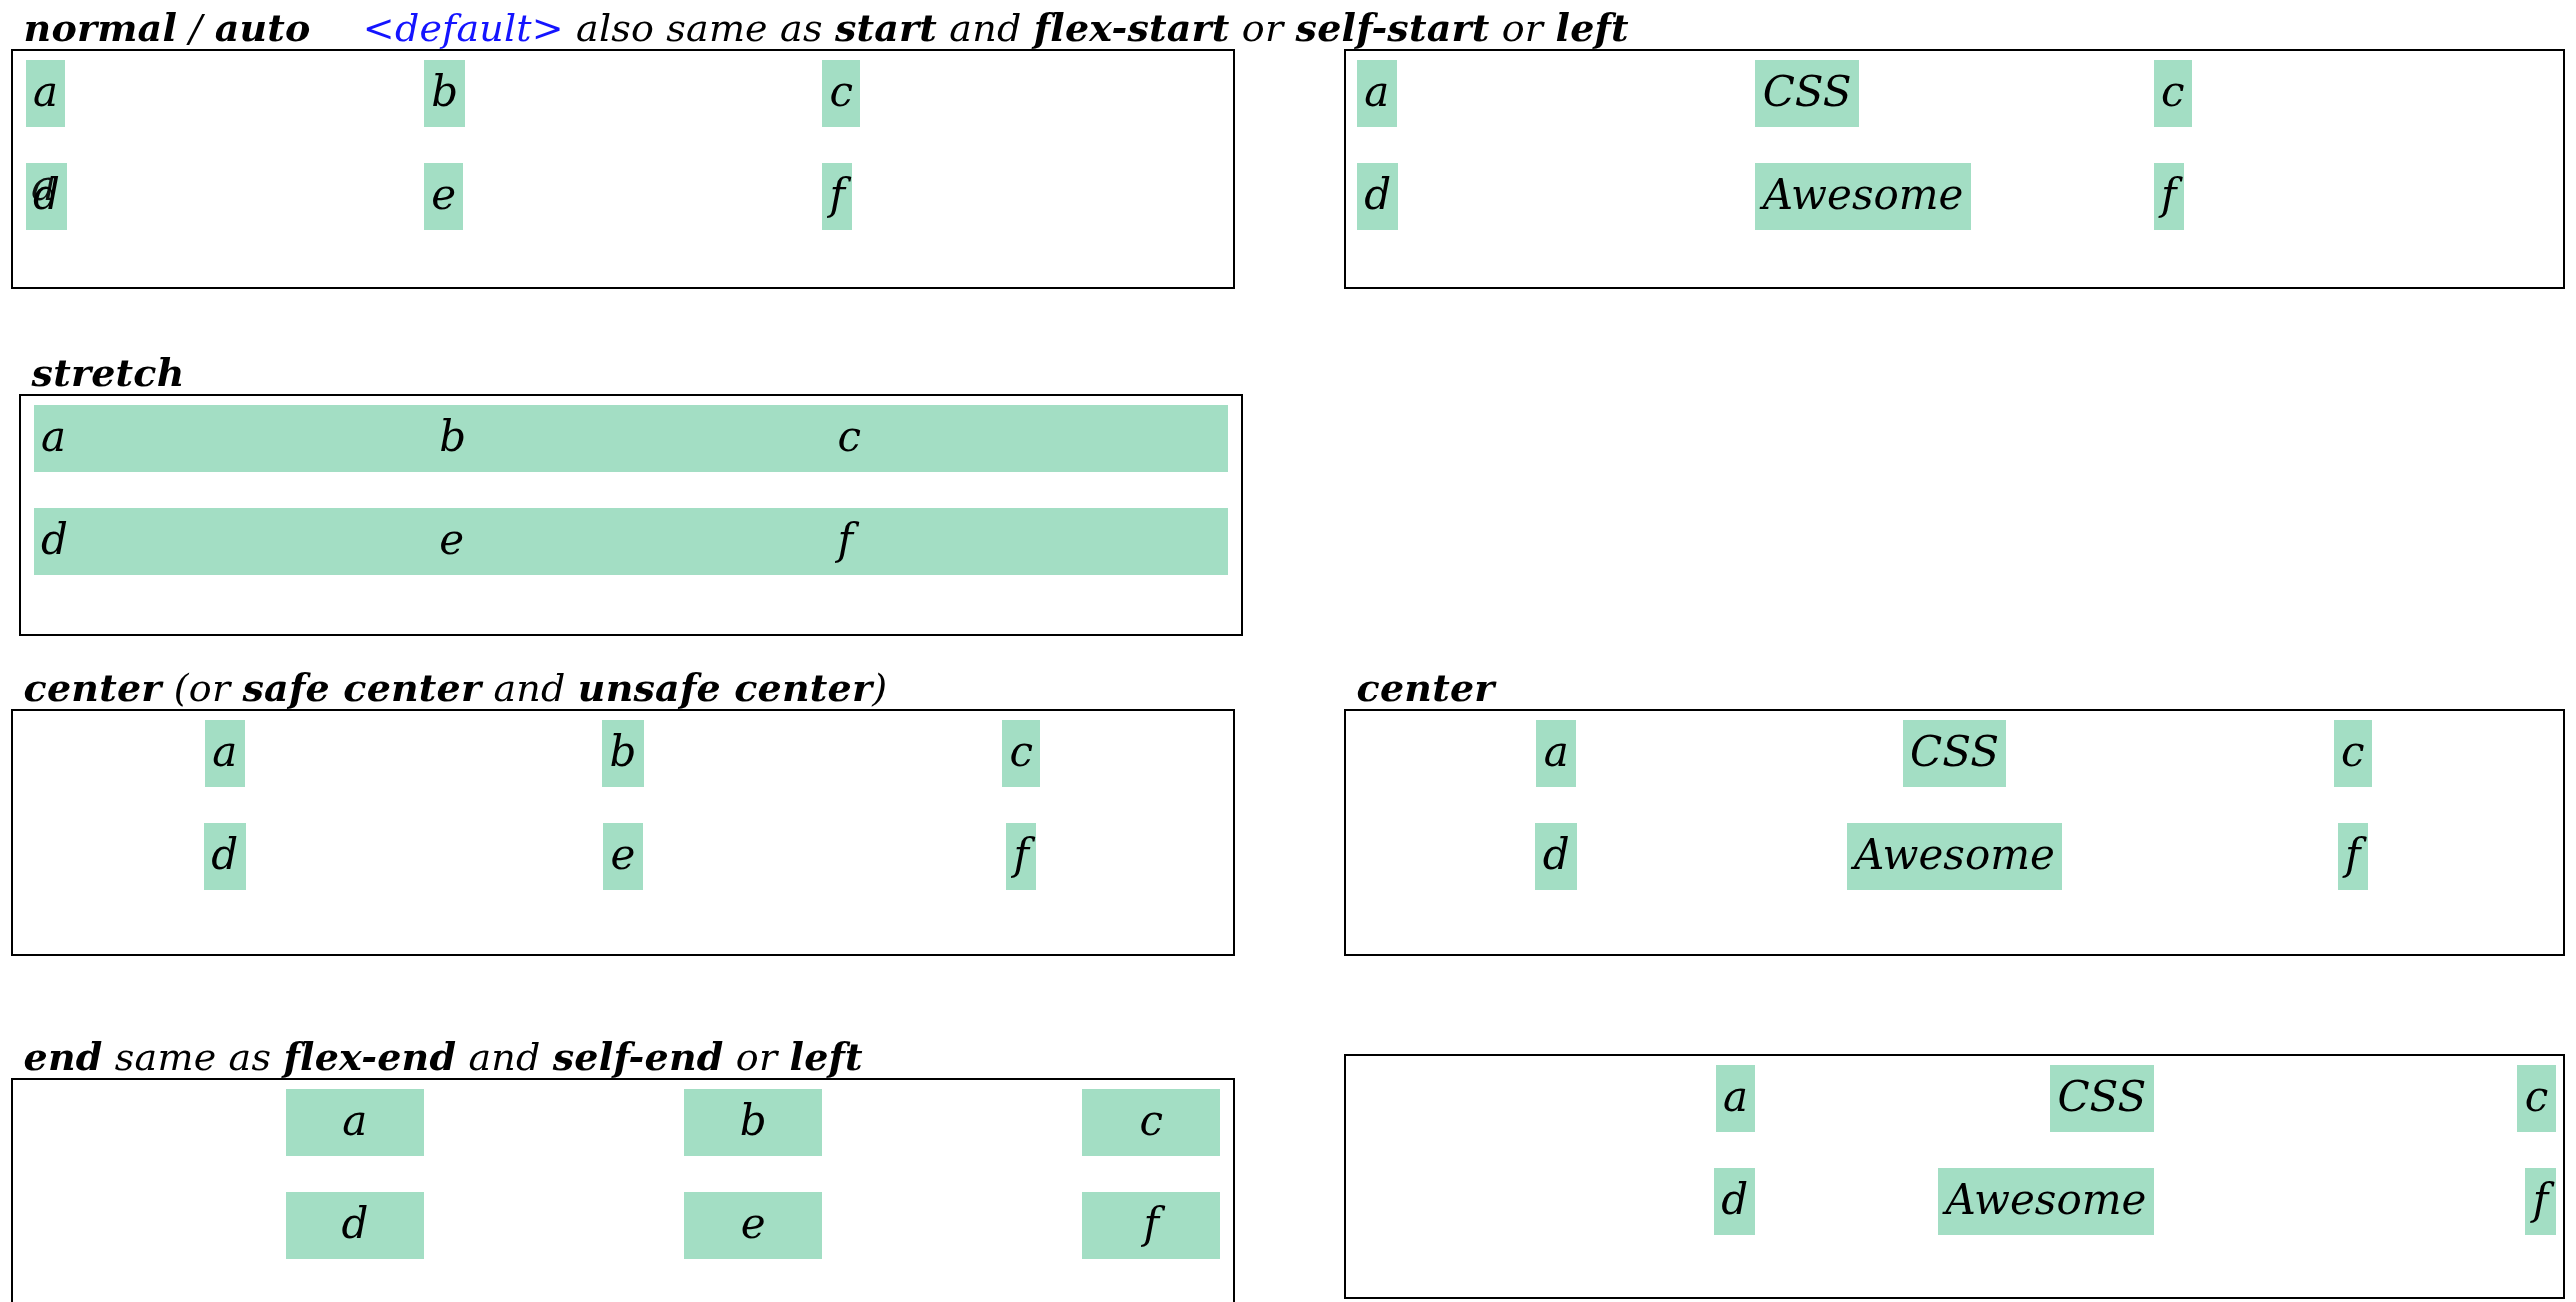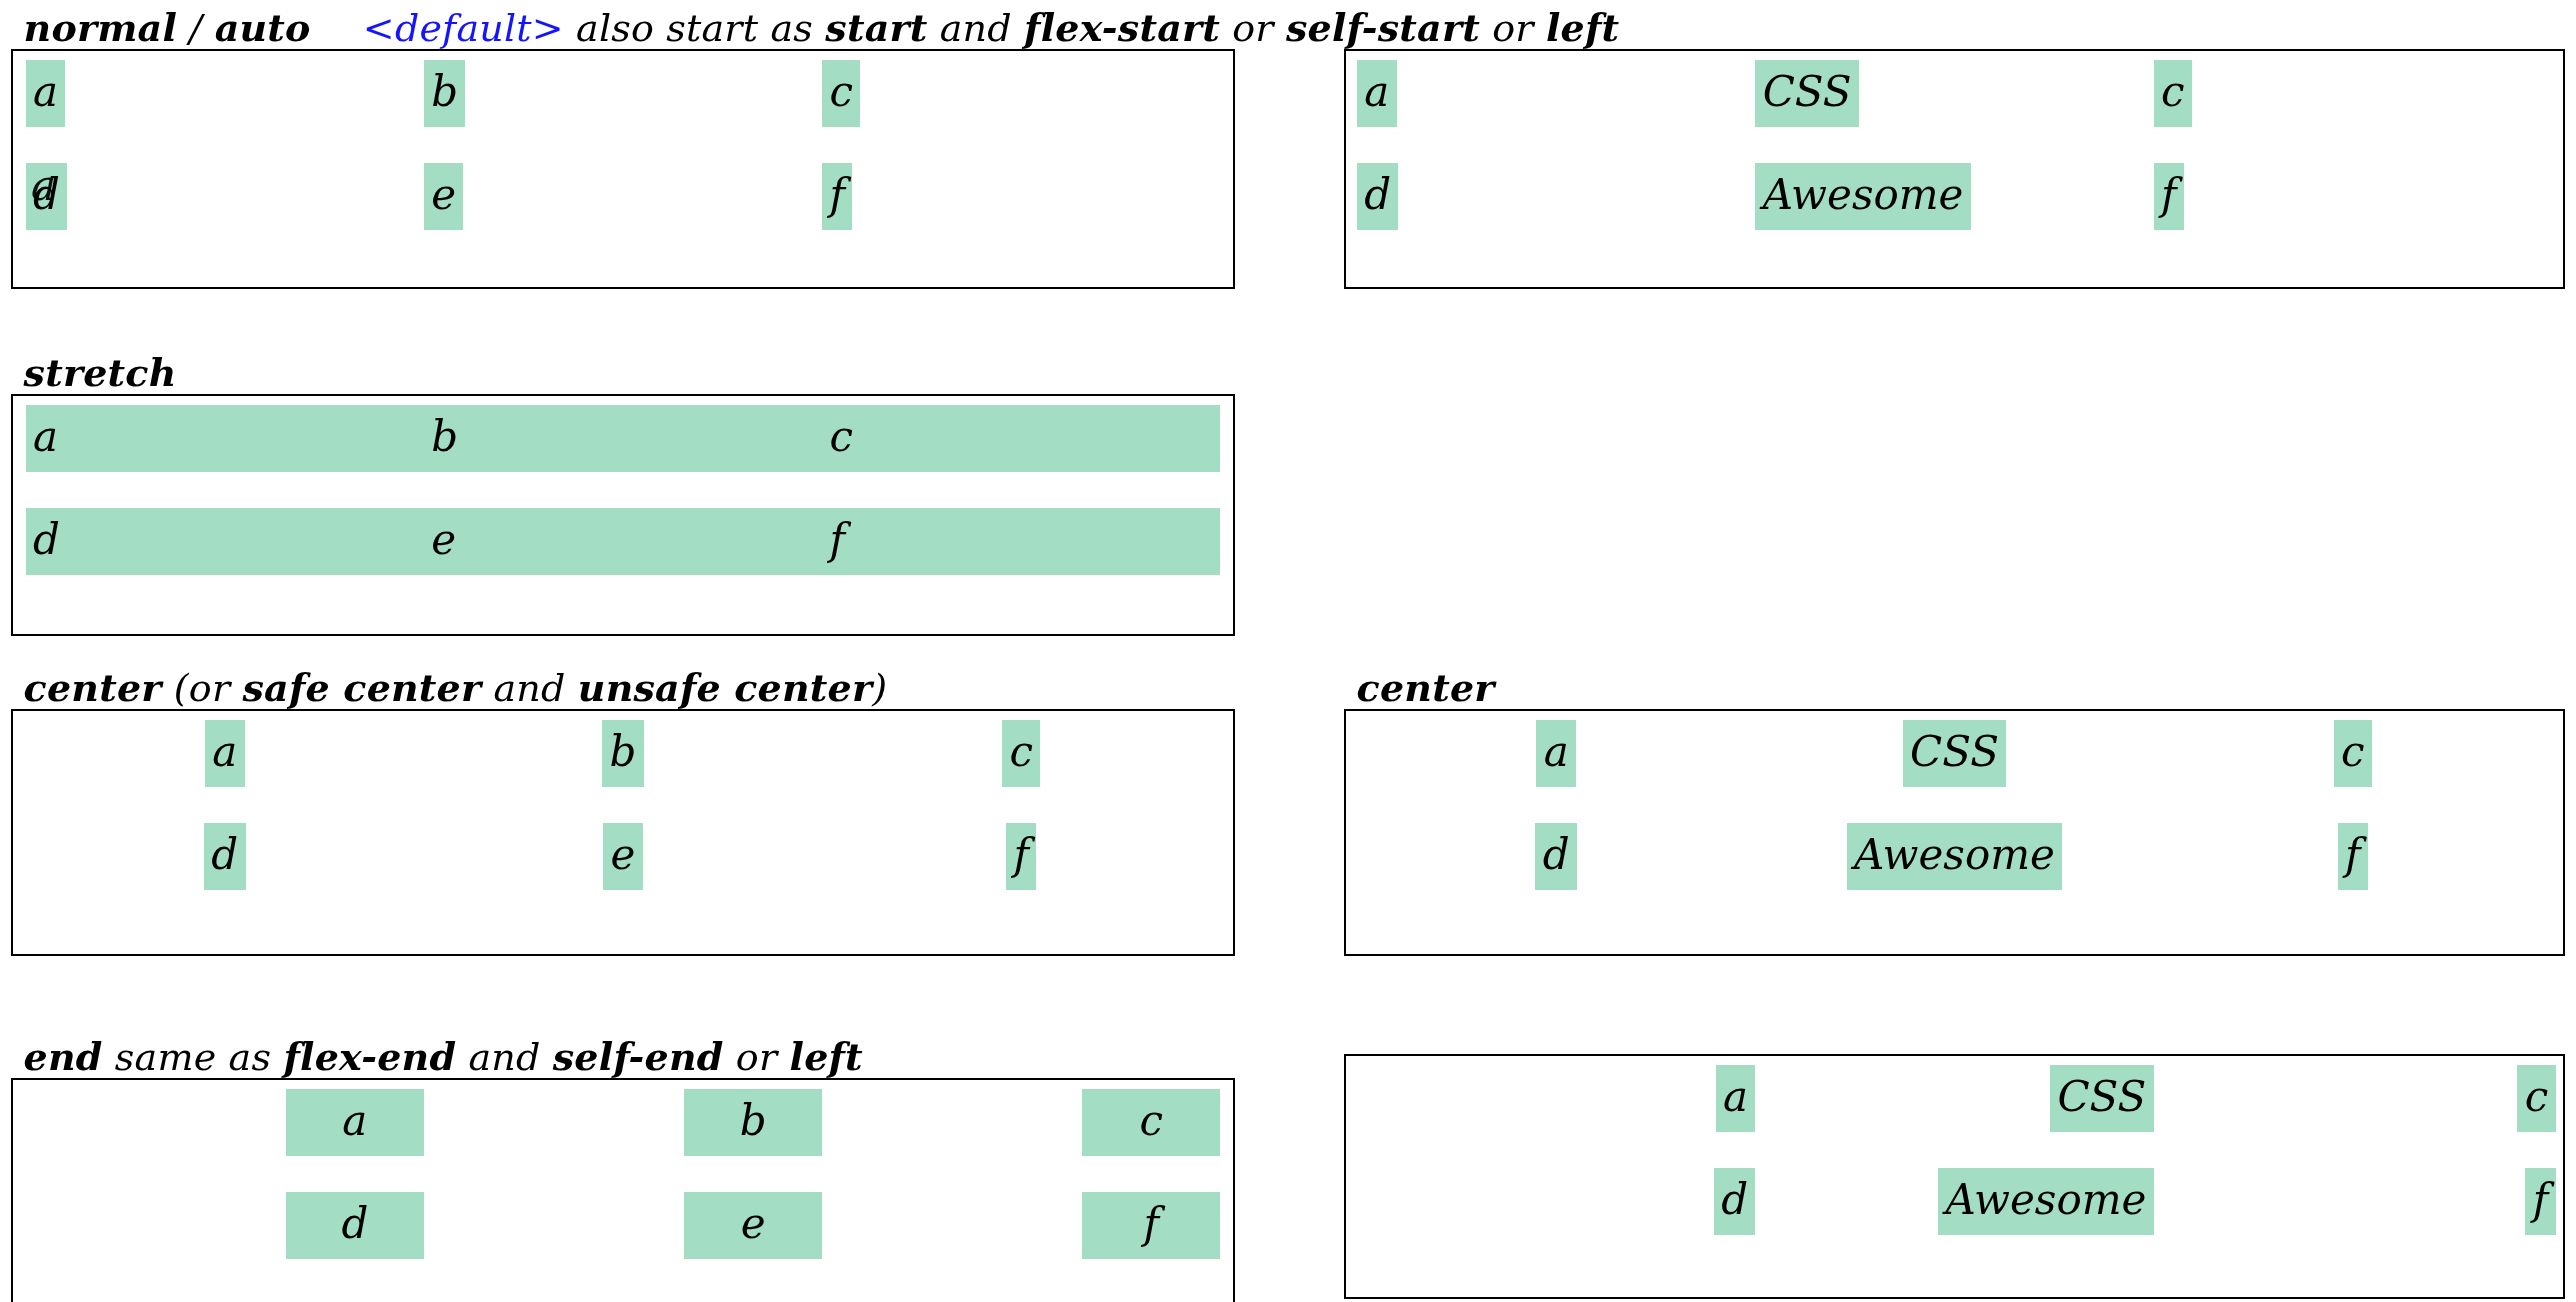--- a/index.html
+++ b/index.html
@@ -107,21 +107,21 @@
   .item.glitch .ghost {
     position: absolute;
     left: 5.4px;
     top: 1.8px;
     opacity: 0.92;
   }
 
   
   #sec-normal      { left: 0px;    top: 0px;    width: 1246px; }
   #sec-normal-2    { left: 1333px; top: 0px;    width: 1243px; }
-  #sec-stretch     { left: 0px;    top: 345px;  width: 1246px; }
+  #sec-stretch     { left: 8px;    top: 345px;  width: 1246px; }
   #sec-center      { left: 0px;    top: 660px;  width: 1246px; }
   #sec-center-2    { left: 1333px; top: 660px;  width: 1243px; }
   #sec-end         { left: 0px;    top: 1005px; width: 1246px; margin-top: 24px; }
   #sec-end-2       { left: 1333px; top: 1005px; width: 1243px; }
 
   #sec-normal   .demo,
   #sec-normal-2 .demo { height: 240px; margin-left: 11px; margin-right: 11px; }
   #sec-stretch  .demo { height: 242px; margin-left: 11px; margin-right: 11px; }
   #sec-center   .demo,
   #sec-center-2 .demo { height: 247px; margin-left: 11px; margin-right: 11px; }
@@ -136,21 +136,21 @@
 
 <div class="page">
 
   <div class="section" id="sec-normal">
     <div class="heading">
         <span class="kw">normal</span>
         <span class="plain"> / </span>
         <span class="kw">auto</span>
         <span class="plain"> </span>
         <span class="def">&lt;default&gt;</span>
-        <span class="plain"> also start as </span>
+        <span class="plain"> also same as </span>
         <span class="kw">start</span>
         <span class="plain"> and </span>
         <span class="kw">flex-start</span>
         <span class="plain"> or </span>
         <span class="kw">self-start</span>
         <span class="plain"> or </span>
         <span class="kw">left</span>
       </div>
     <div class="demo">
       <div class="row">

